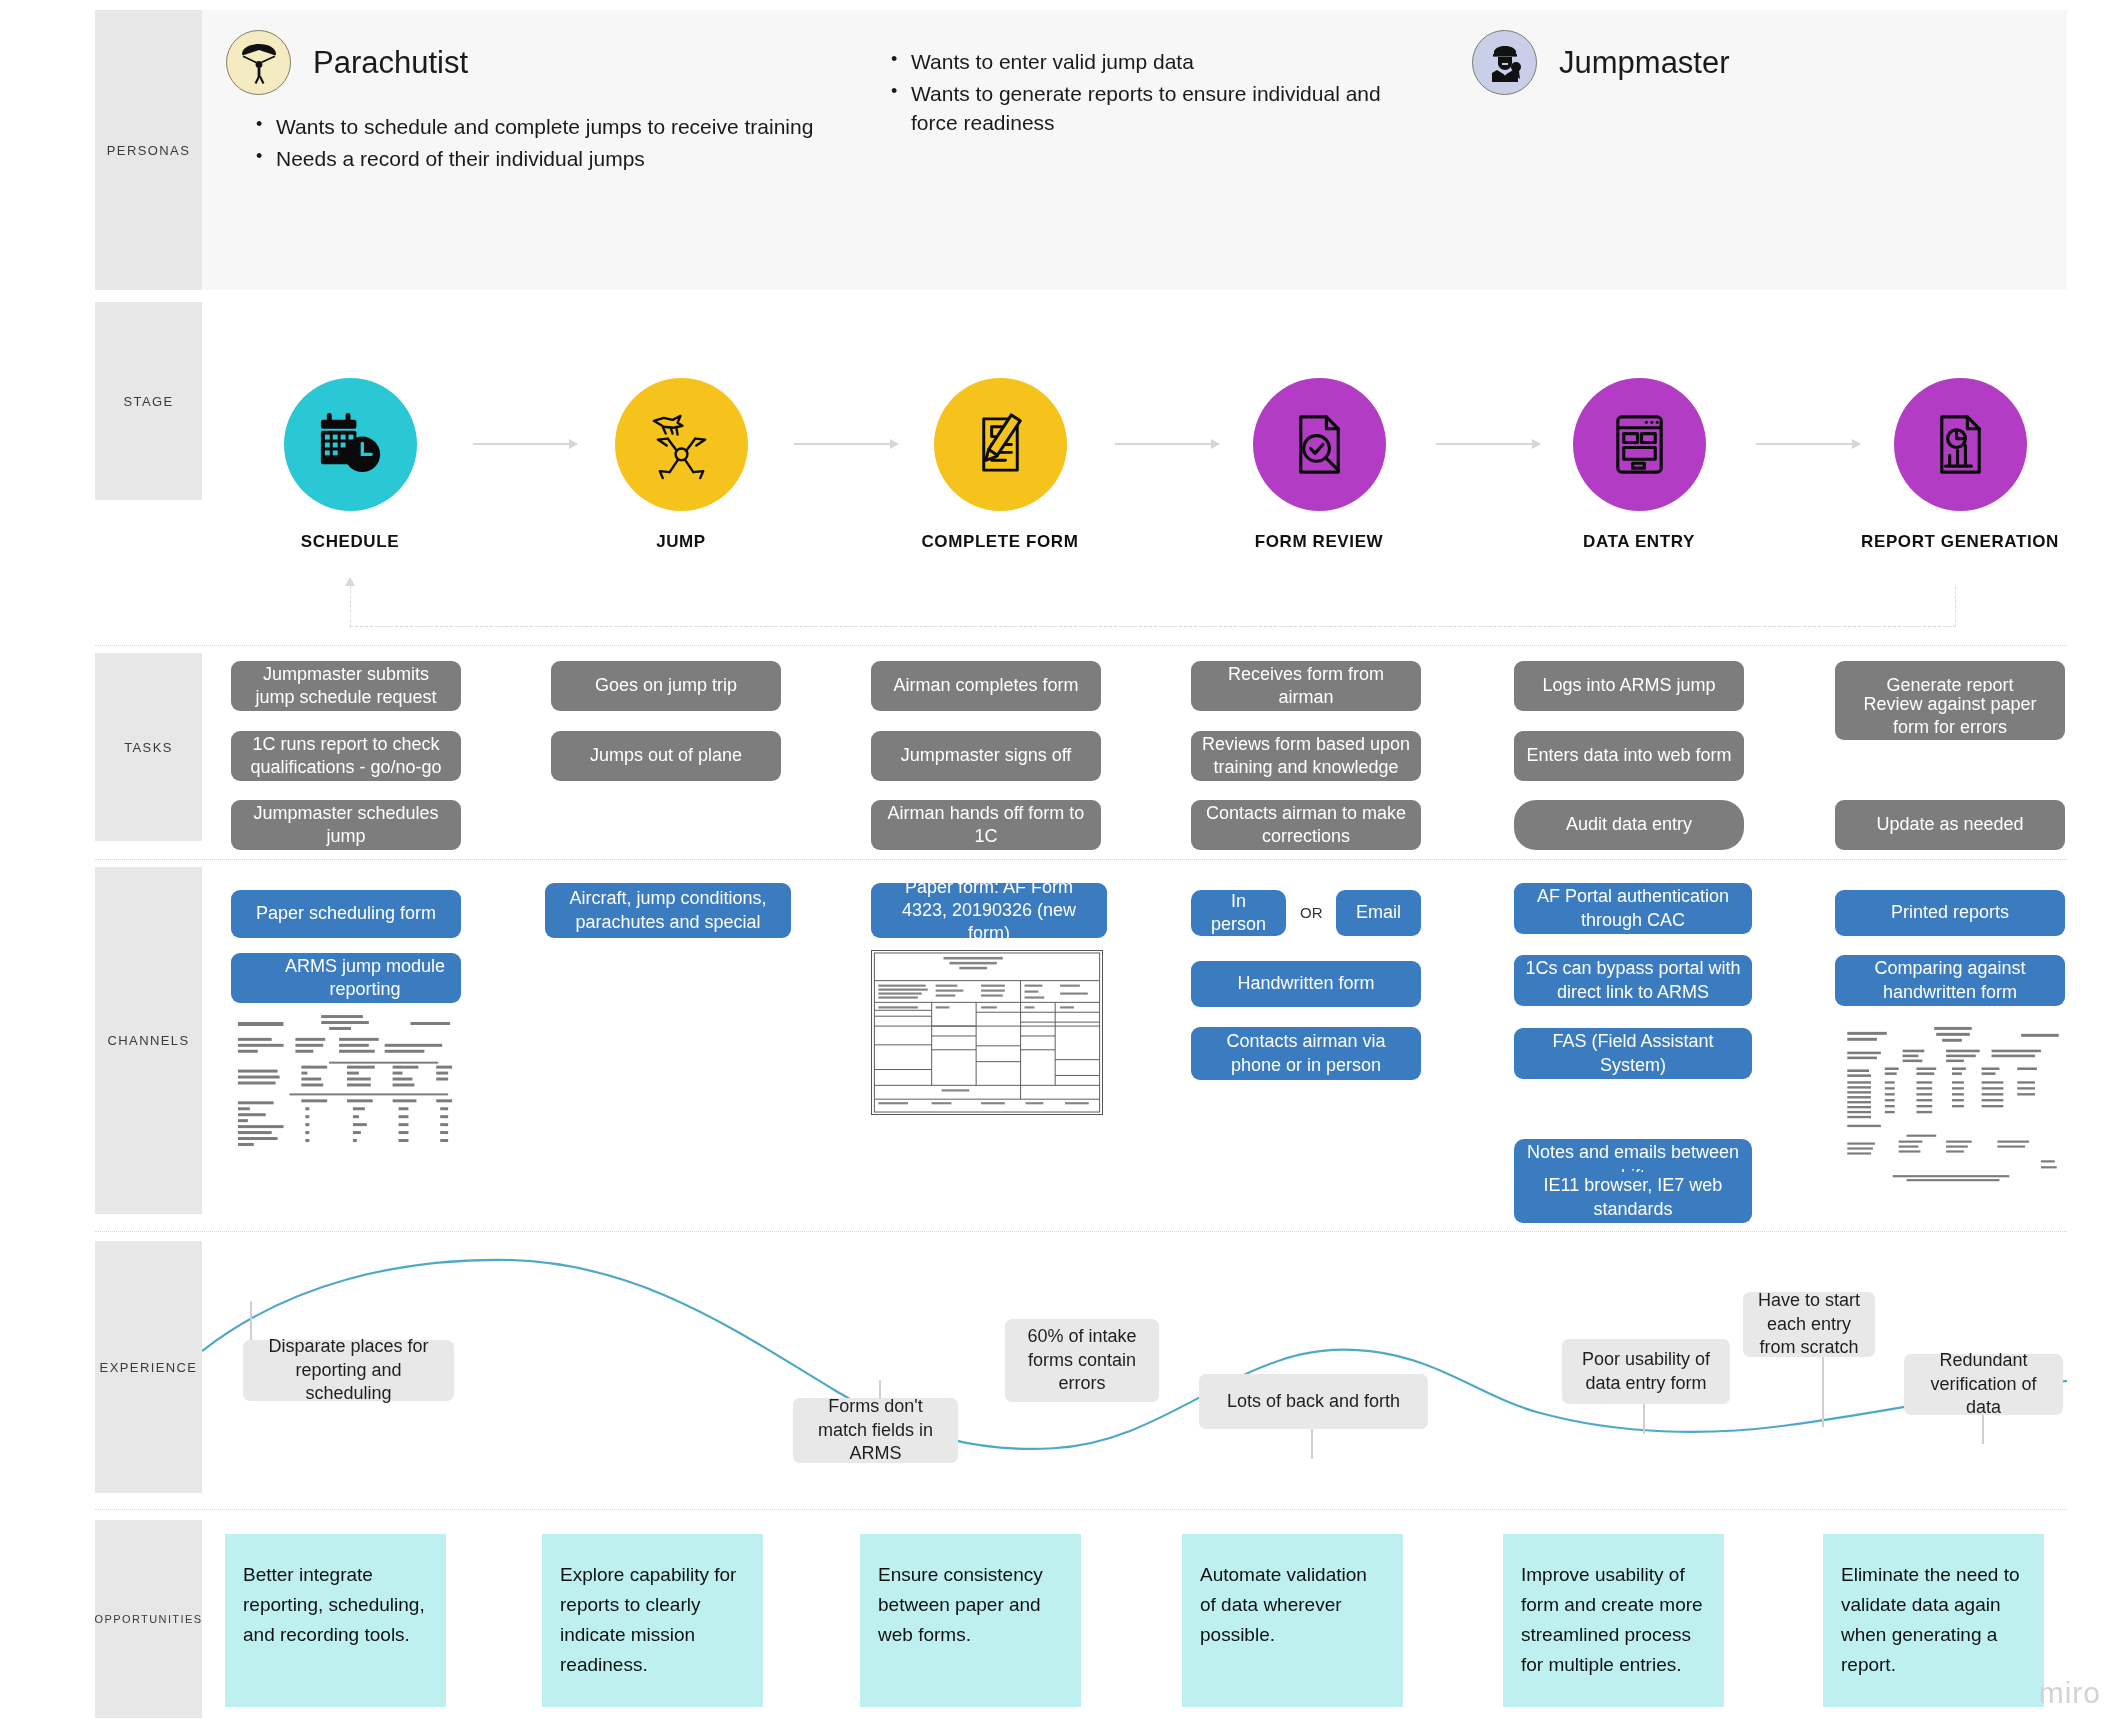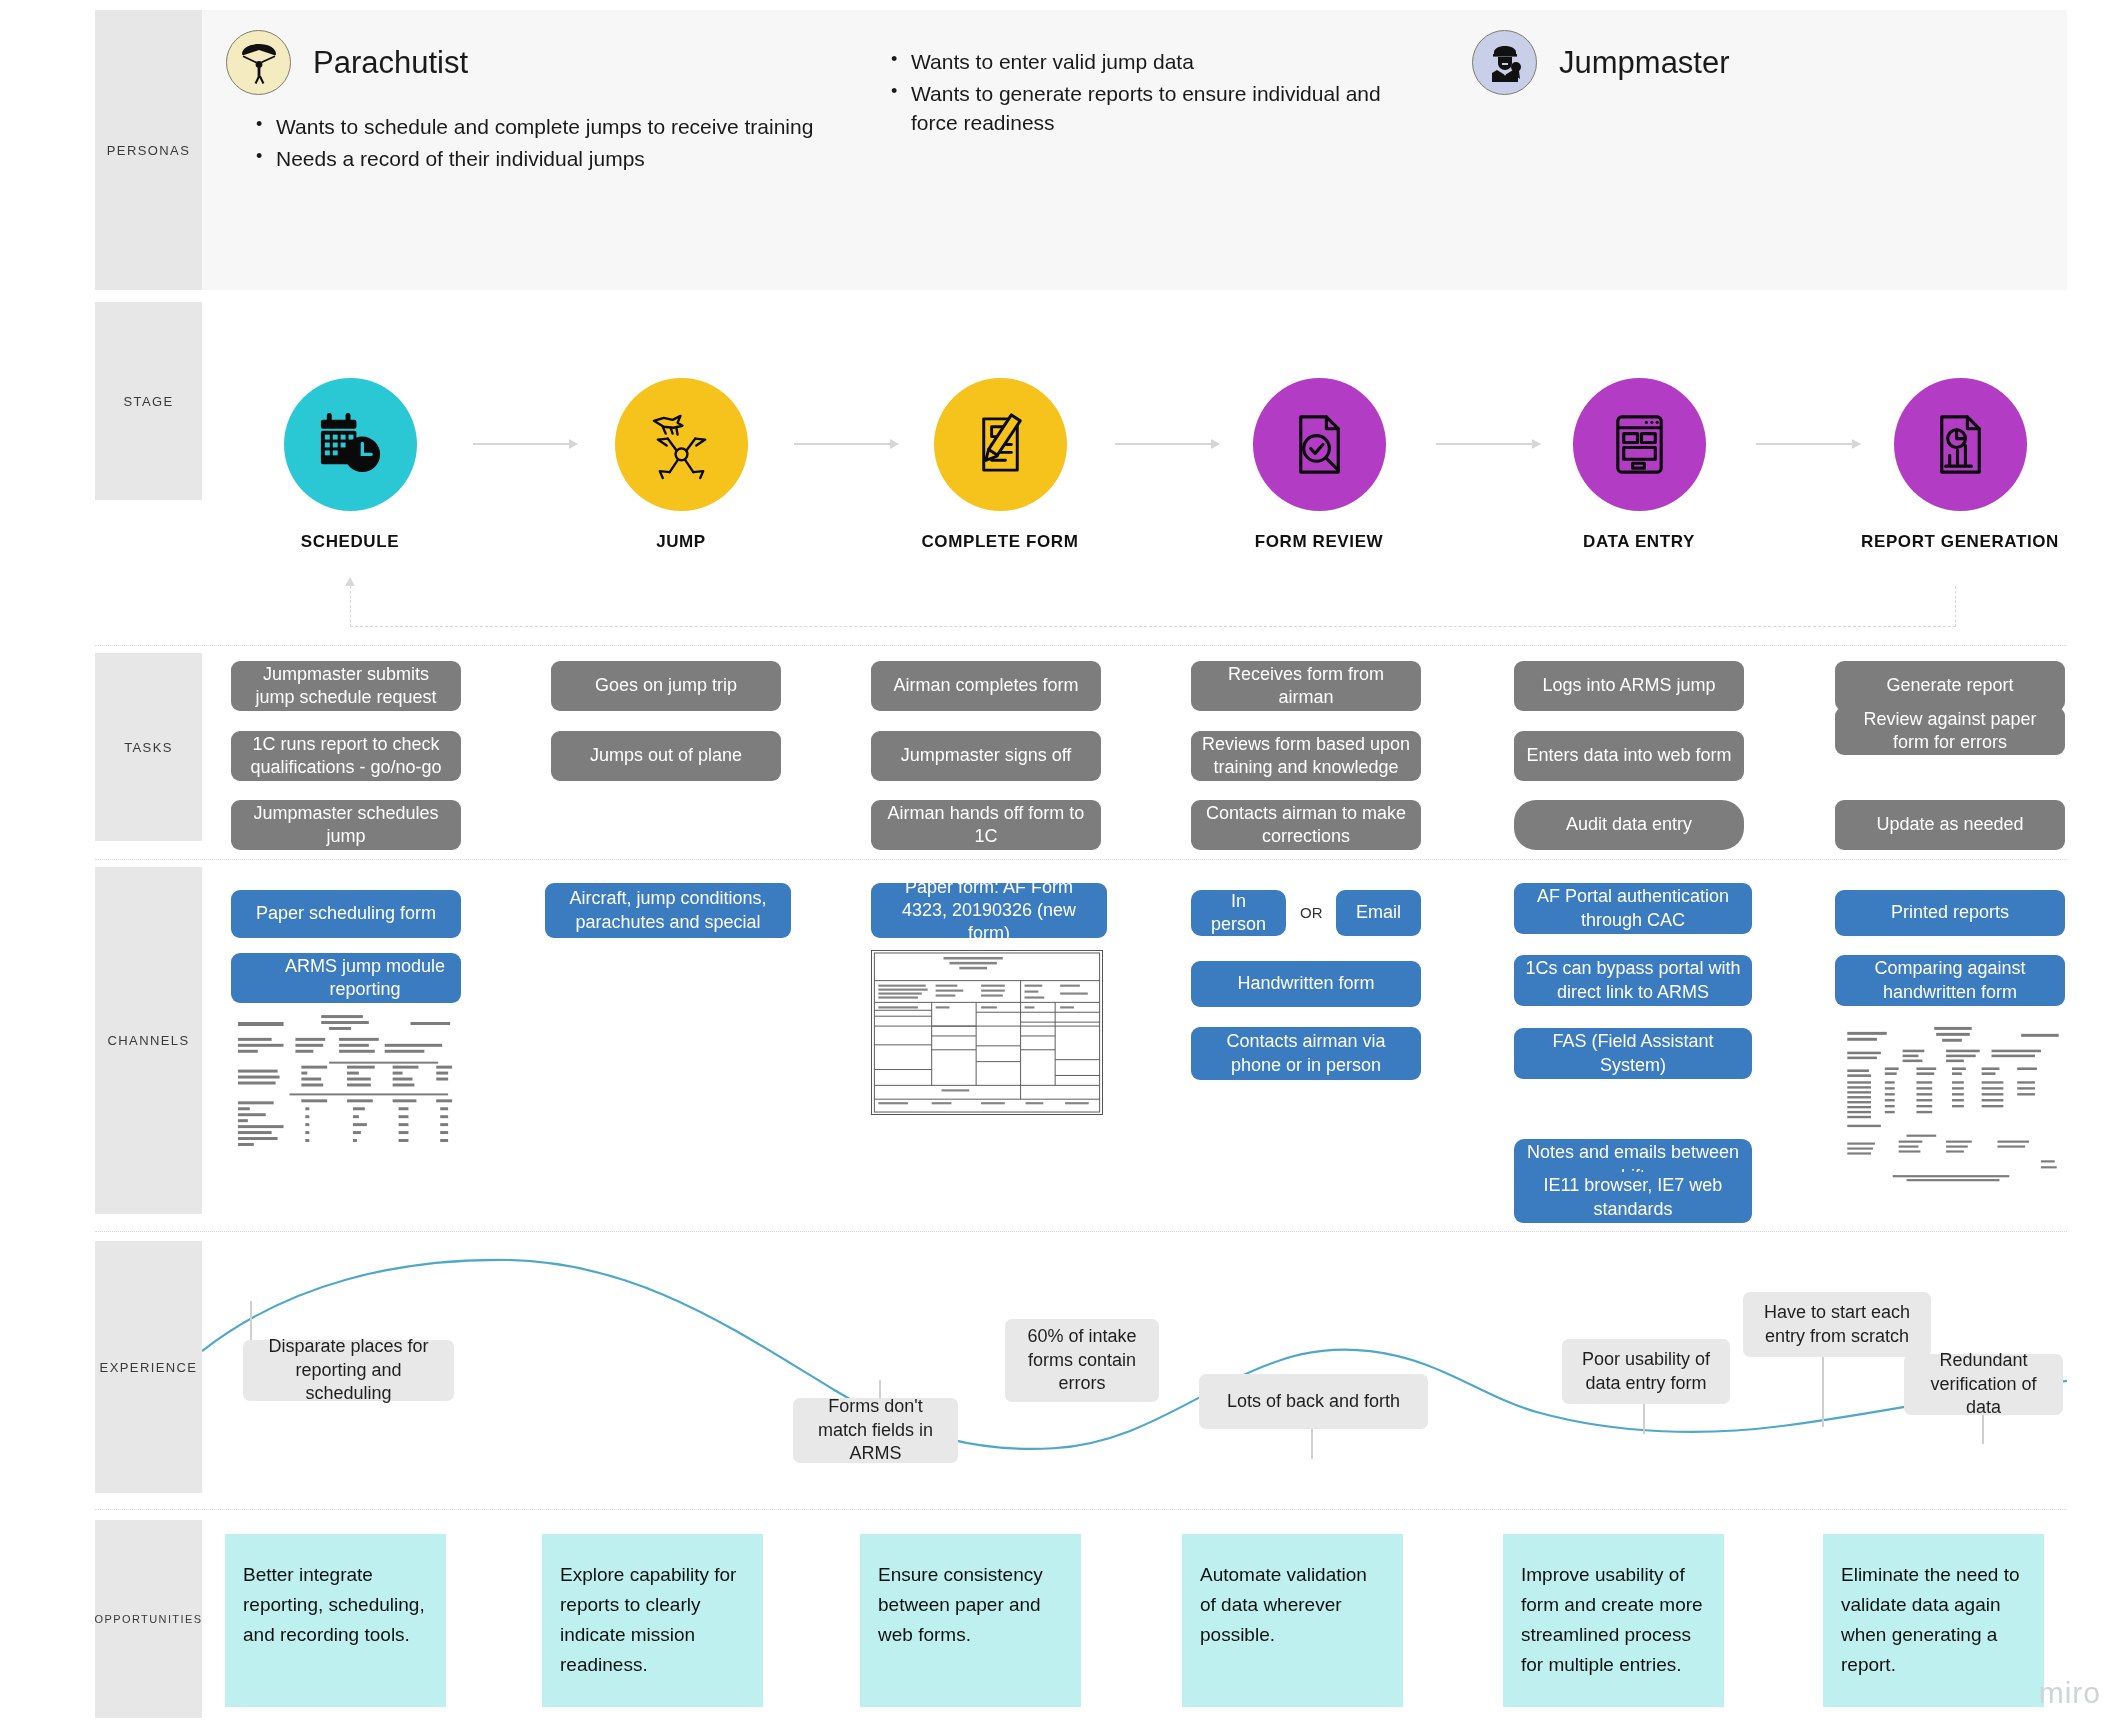--- a/index.html
+++ b/index.html
@@ -306,21 +306,21 @@
 
   <div class="chip task" style="left:1191px;top:661px;width:230px;height:50px;">Receives form from airman</div>
   <div class="chip task" style="left:1191px;top:731px;width:230px;height:50px;">Reviews form based upon training and knowledge</div>
   <div class="chip task" style="left:1191px;top:800px;width:230px;height:50px;">Contacts airman to make corrections</div>
 
   <div class="chip task" style="left:1514px;top:661px;width:230px;height:50px;">Logs into ARMS jump</div>
   <div class="chip task" style="left:1514px;top:731px;width:230px;height:50px;">Enters data into web form</div>
   <div class="chip task" style="left:1514px;top:800px;width:230px;height:50px;border-radius:22px;">Audit data entry</div>
 
   <div class="chip task" style="left:1835px;top:661px;width:230px;height:50px;">Generate report</div>
-  <div class="chip task" style="left:1835px;top:707px;width:230px;height:48px;">Review against paper form for errors</div>
+  <div class="chip task" style="left:1835px;top:692px;width:230px;height:48px;">Review against paper form for errors</div>
   <div class="chip task" style="left:1835px;top:800px;width:230px;height:50px;">Update as needed</div>
 
   <div class="chip channel" style="left:231px;top:890px;width:230px;height:48px;">Paper scheduling form</div>
   <div class="chip channel" style="left:231px;top:953px;width:230px;height:50px;padding-left:48px;">ARMS jump module reporting</div>
   <div class="thumb" style="left:230px;top:1010px;width:233px;height:144px;">
     <svg width="233" height="144" viewBox="0 0 235 145">
       <g fill="#4a4a4a" opacity=".72">
         <rect x="8" y="12" width="46" height="4"></rect>
           <rect x="92" y="5" width="42" height="3"></rect>
         <rect x="92" y="11" width="48" height="3"></rect>
@@ -555,21 +555,21 @@
   <div class="exp-stem" style="left:1082px;top:1368px;height:34px;"></div>
   <div class="exp-box" style="left:1005px;top:1319px;width:154px;height:83px;">60% of intake forms contain errors</div>
 
   <div class="exp-stem" style="left:1311px;top:1423px;height:36px;"></div>
   <div class="exp-box" style="left:1199px;top:1374px;width:229px;height:55px;">Lots of back and forth</div>
 
   <div class="exp-stem" style="left:1643px;top:1396px;height:38px;"></div>
   <div class="exp-box" style="left:1562px;top:1339px;width:168px;height:65px;">Poor usability of data entry form</div>
 
   <div class="exp-stem" style="left:1822px;top:1356px;height:71px;"></div>
-  <div class="exp-box" style="left:1743px;top:1292px;width:188px;height:65px;">Have to start each entry from scratch</div>
+  <div class="exp-box" style="left:1743px;top:1292px;width:132px;height:65px;">Have to start each entry from scratch</div>
 
   <div class="exp-stem" style="left:1982px;top:1400px;height:44px;"></div>
   <div class="exp-box" style="left:1904px;top:1354px;width:159px;height:61px;">Redundant verification of data</div>
 
   <div class="opp" style="left:225px;top:1534px;width:221px;height:173px;">Better integrate reporting, scheduling, and recording tools.</div>
   <div class="opp" style="left:542px;top:1534px;width:221px;height:173px;">Explore capability for reports to clearly indicate mission readiness.</div>
   <div class="opp" style="left:860px;top:1534px;width:221px;height:173px;">Ensure consistency between paper and web forms.</div>
   <div class="opp" style="left:1182px;top:1534px;width:221px;height:173px;">Automate validation of data wherever possible.</div>
   <div class="opp" style="left:1503px;top:1534px;width:221px;height:173px;">Improve usability of form and create more streamlined process for multiple entries.</div>
   <div class="opp" style="left:1823px;top:1534px;width:221px;height:173px;">Eliminate the need to validate data again when generating a report.</div>

